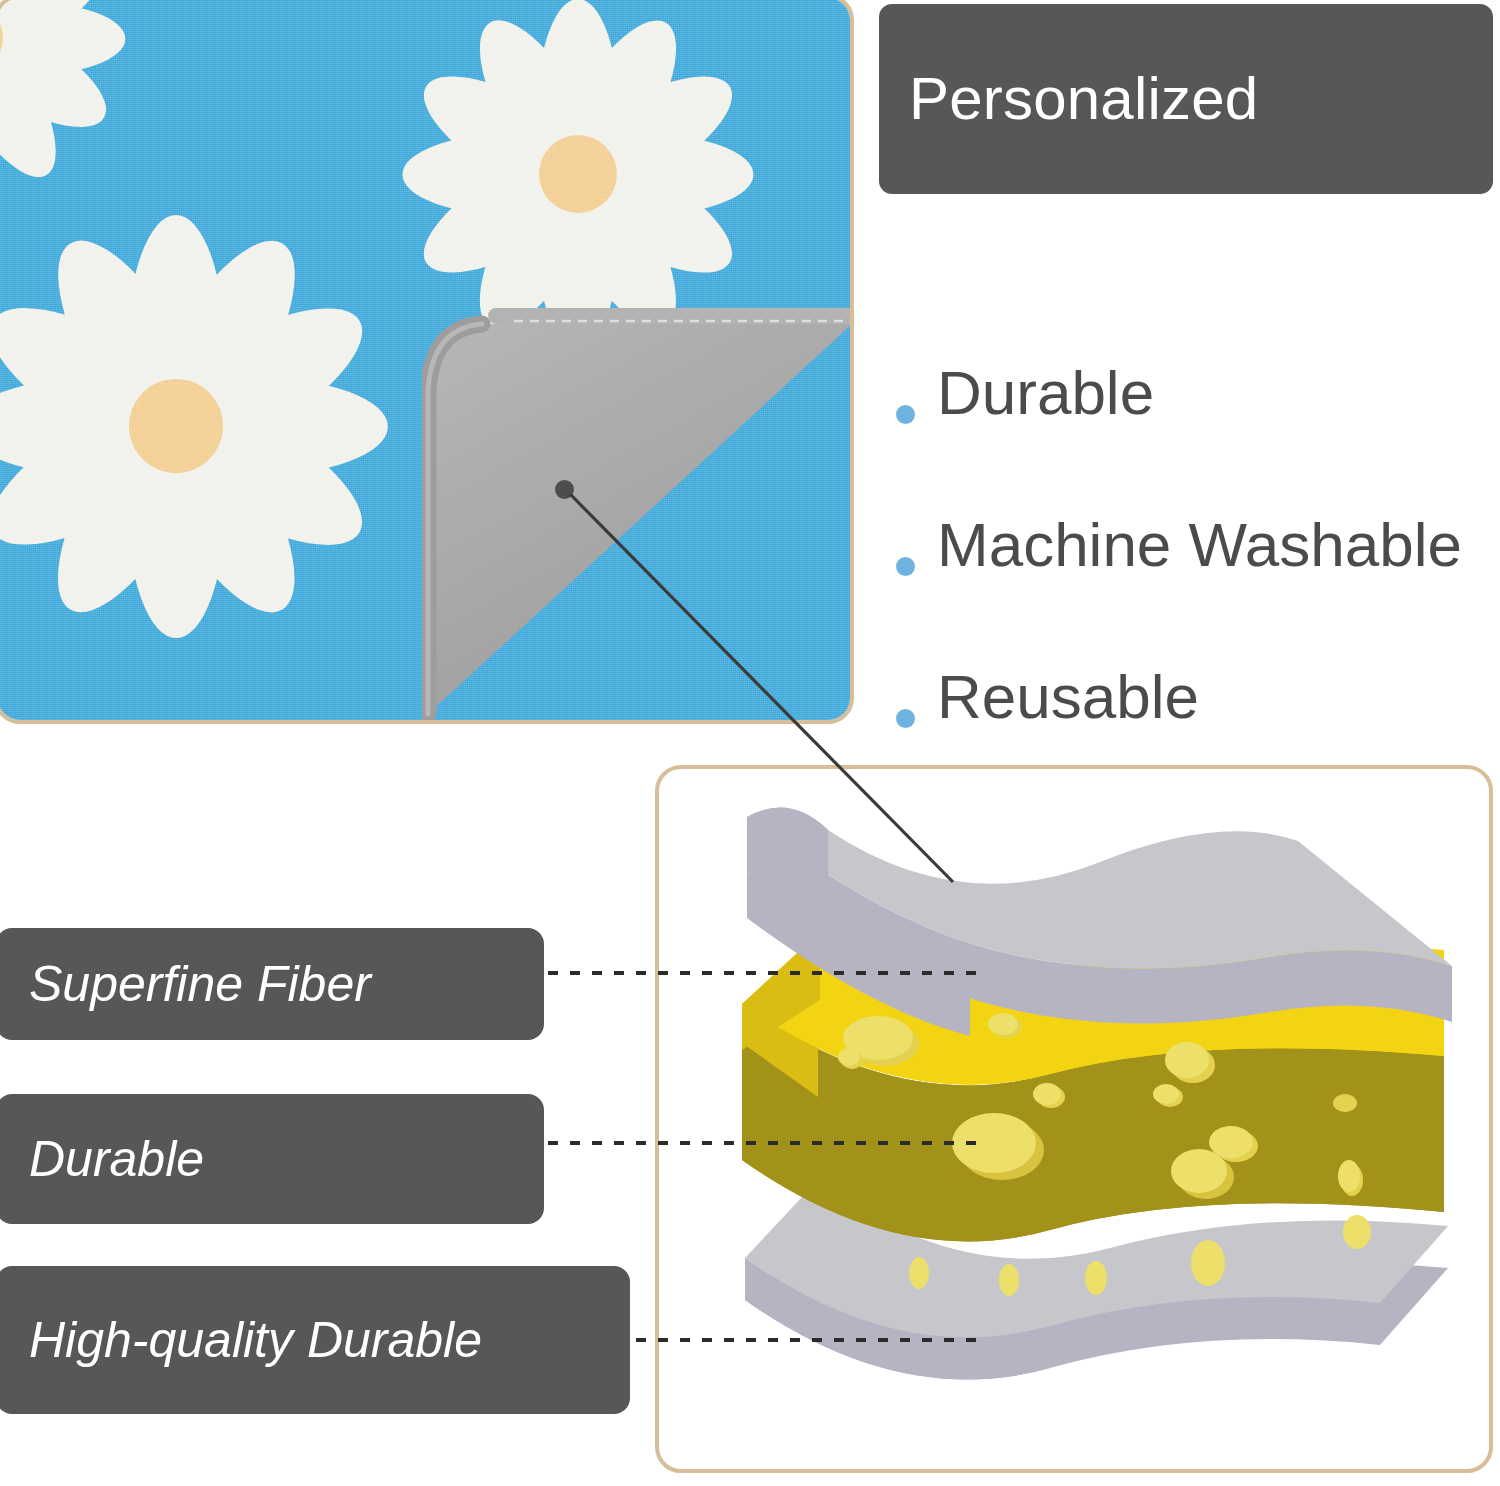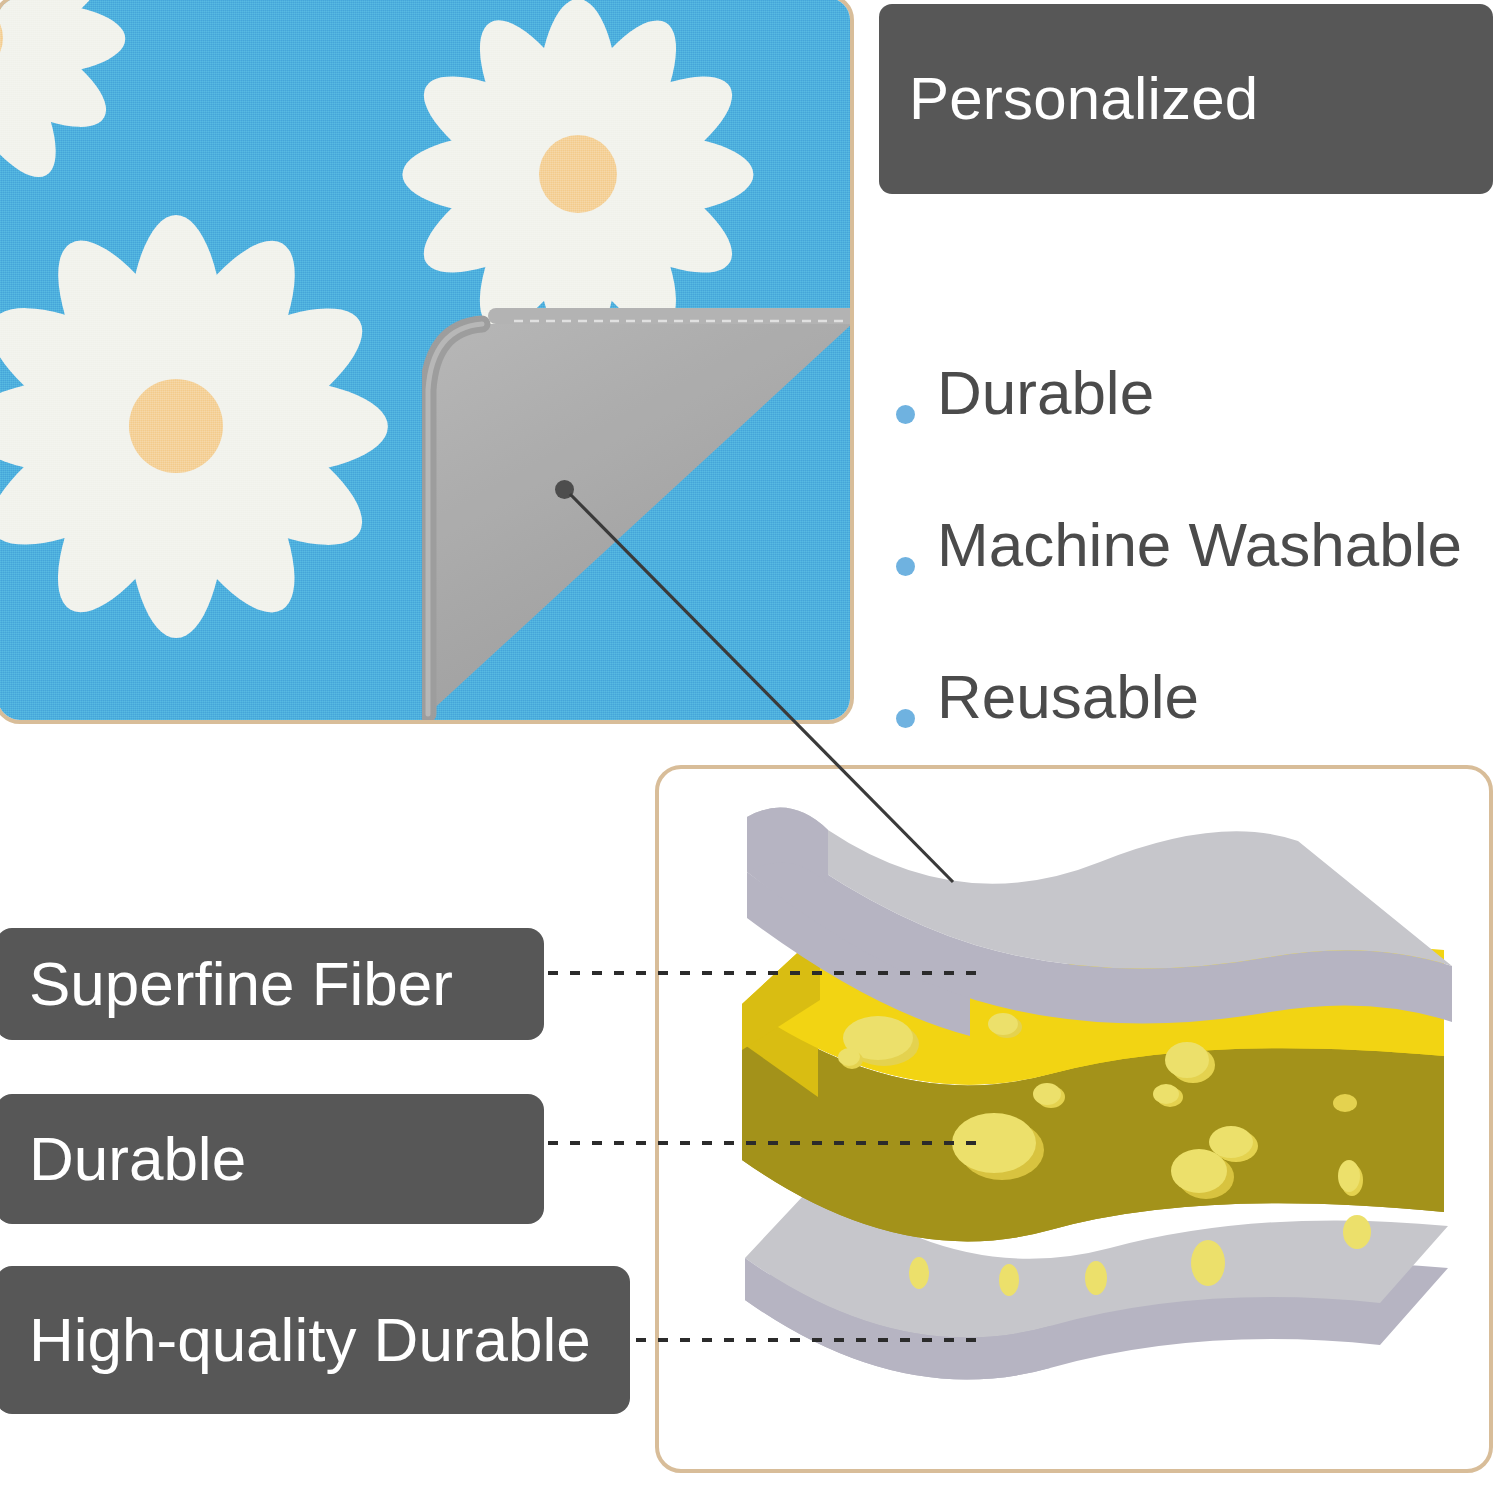--- a/index.html
+++ b/index.html
@@ -77,21 +77,21 @@
     position:absolute;left:655px;top:765px;width:838px;height:708px;
     border:4px solid #d8bd99;border-radius:26px;box-sizing:border-box;background:#ffffff;
   }
   #layers-svg{position:absolute;left:0;top:0;width:1500px;height:1486px;pointer-events:none;}
 
   
   .layer-badge{
     position:absolute;background:#575757;border-radius:16px;
     display:flex;align-items:center;box-sizing:border-box;padding-left:33px;
   }
-  .layer-badge .lbl{color:#ffffff;font-size:62px;line-height:1;font-weight:400;}
+  .layer-badge .lbl{color:#ffffff;font-size:50px;line-height:1;font-weight:400;font-style:italic;}
   #badge-fiber{left:-4px;top:928px;width:548px;height:112px;}
   #badge-sponge{left:-4px;top:1094px;width:548px;height:130px;}
   #badge-fabric{left:-4px;top:1266px;width:634px;height:148px;}
 </style>
 </head>
 <body>
 
 <div class="stage">
 
   <div id="photo-panel">

